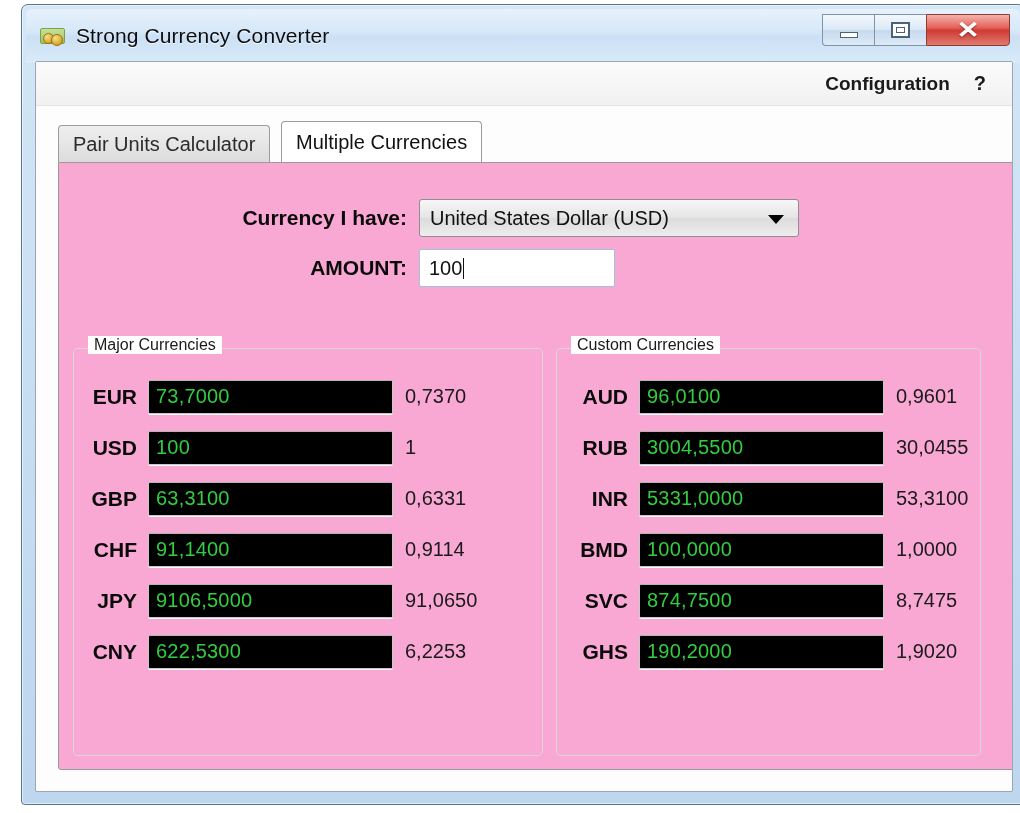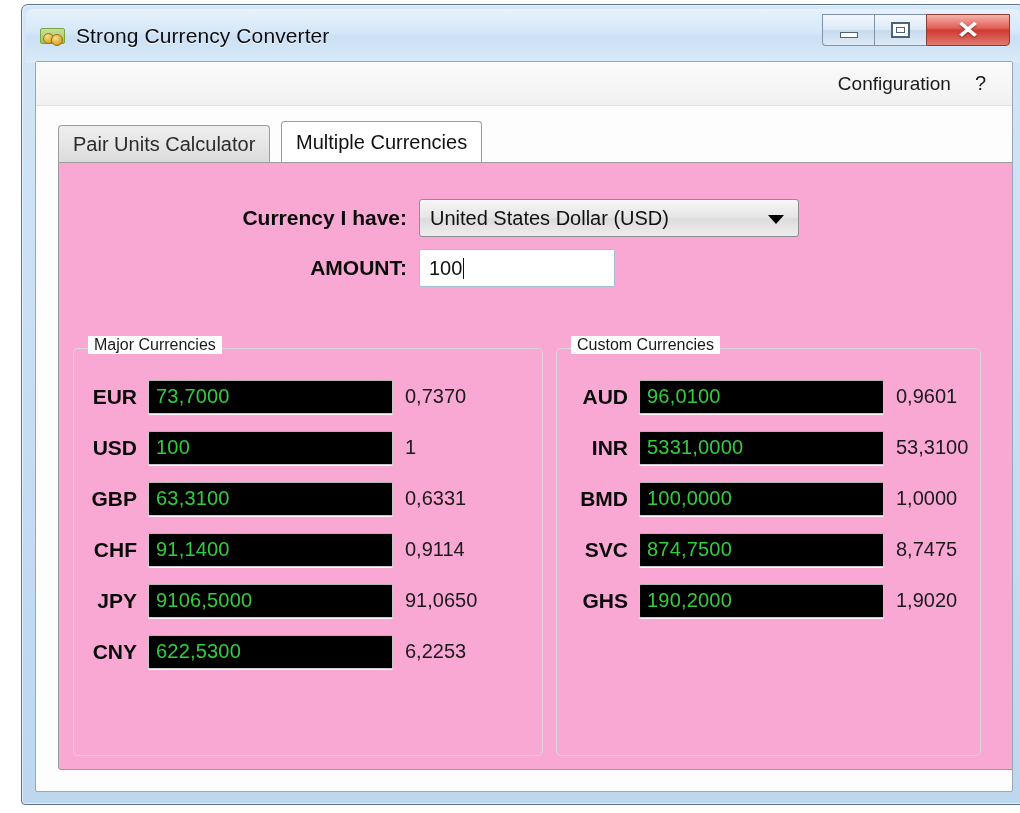--- a/index.html
+++ b/index.html
@@ -138,20 +138,21 @@
   
   #menu-bar {
     height: 44px;
     background: linear-gradient(180deg,#fbfbfb 0%, #f1f1f1 100%);
     border-bottom: 1px solid #e3e3e3;
     display: flex;
     align-items: center;
     justify-content: flex-end;
     padding-right: 10px;
     box-sizing: border-box;
+    font-weight: bold;
   }
   .menu-item {
     font-size: 19px;
     color: #1a1a1a;
     padding: 4px 12px;
     white-space: nowrap;
   }
   #menu-help { padding-right: 16px; font-size: 20px; }
 
   
@@ -441,20 +442,27 @@
         <div class="group-title">Custom Currencies</div>
         <div class="rows" id="rows-custom">
             <div class="cur-row">
               <div class="cur-code">AUD</div>
               <div class="cur-field">
                 <span class="cur-value">96,0100</span>
               </div>
               <div class="cur-rate">0,9601</div>
             </div>
             <div class="cur-row">
+              <div class="cur-code">RUB</div>
+              <div class="cur-field">
+                <span class="cur-value">3004,5500</span>
+              </div>
+              <div class="cur-rate">30,0455</div>
+            </div>
+            <div class="cur-row">
               <div class="cur-code">INR</div>
               <div class="cur-field">
                 <span class="cur-value">5331,0000</span>
               </div>
               <div class="cur-rate">53,3100</div>
             </div>
             <div class="cur-row">
               <div class="cur-code">BMD</div>
               <div class="cur-field">
                 <span class="cur-value">100,0000</span>

